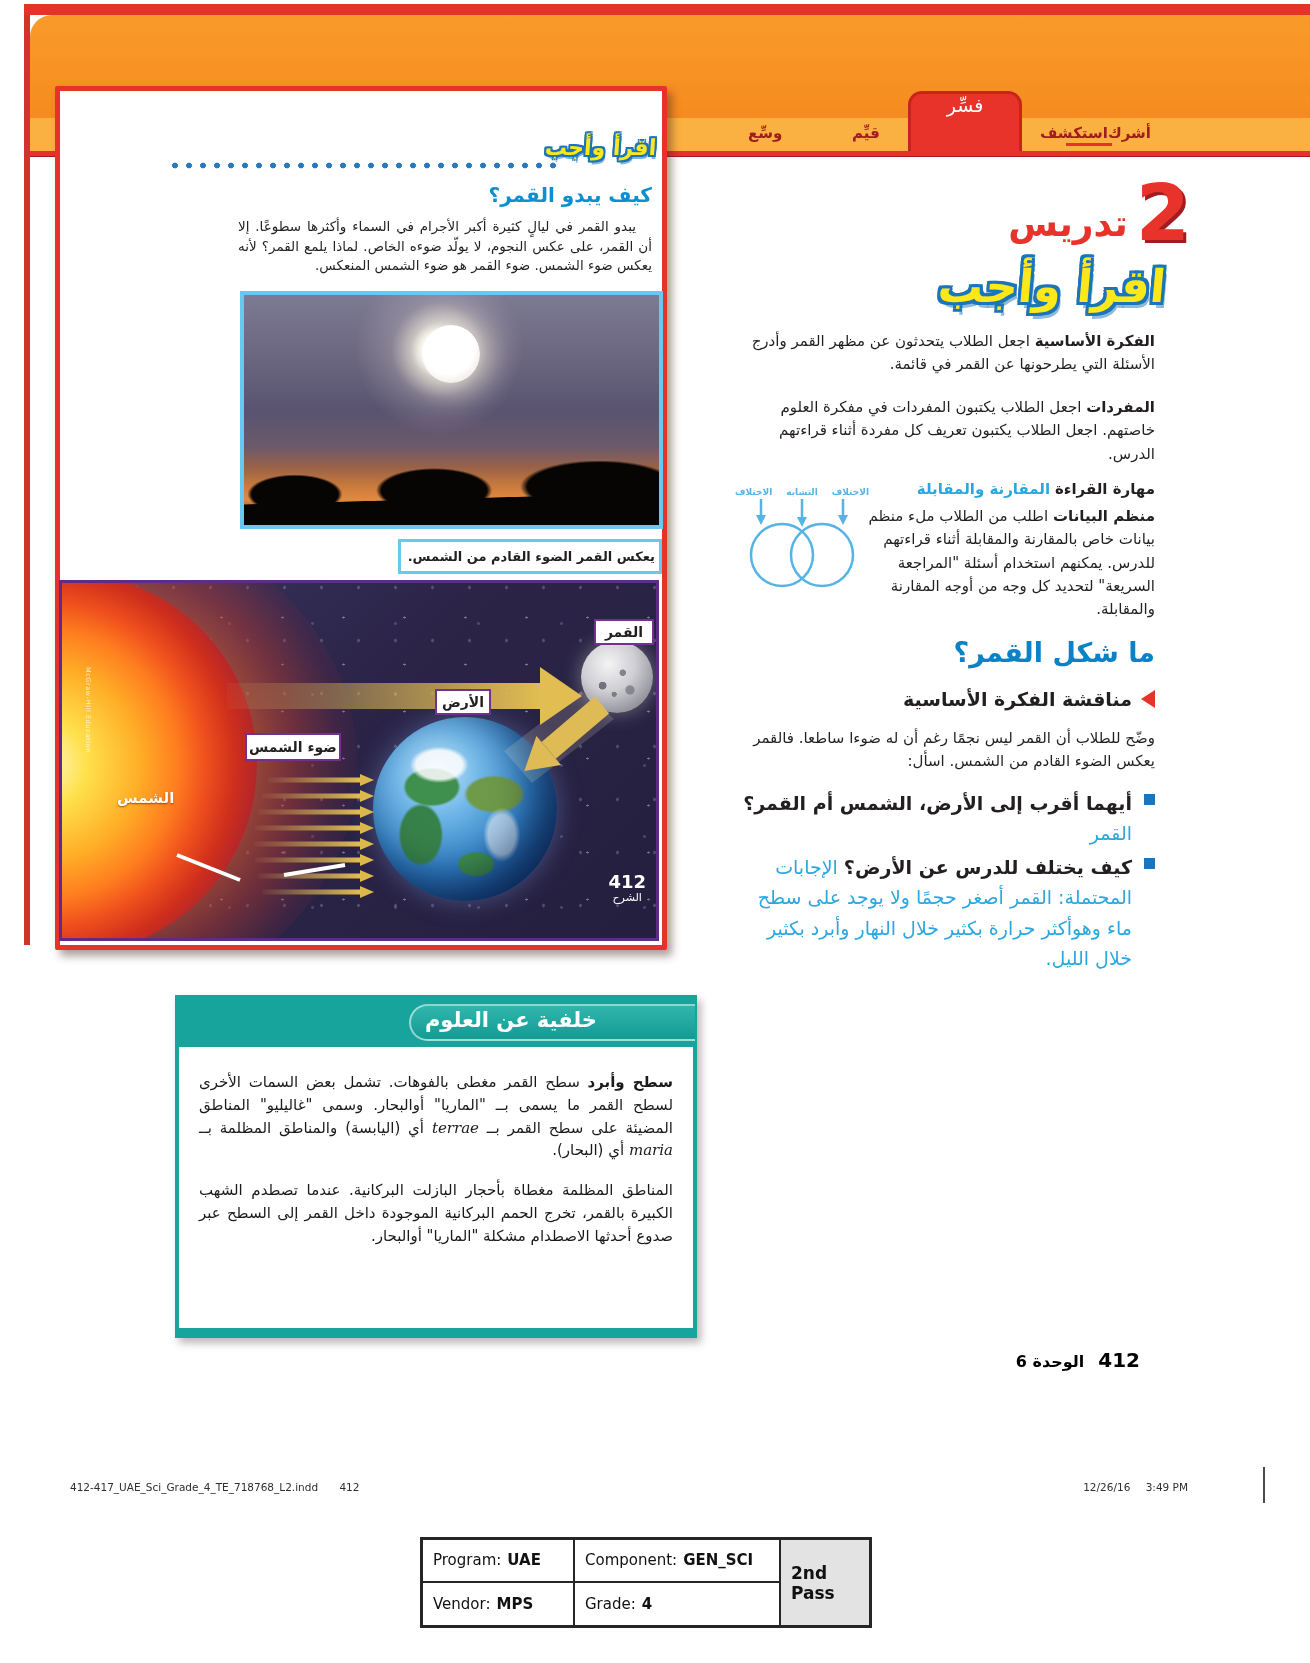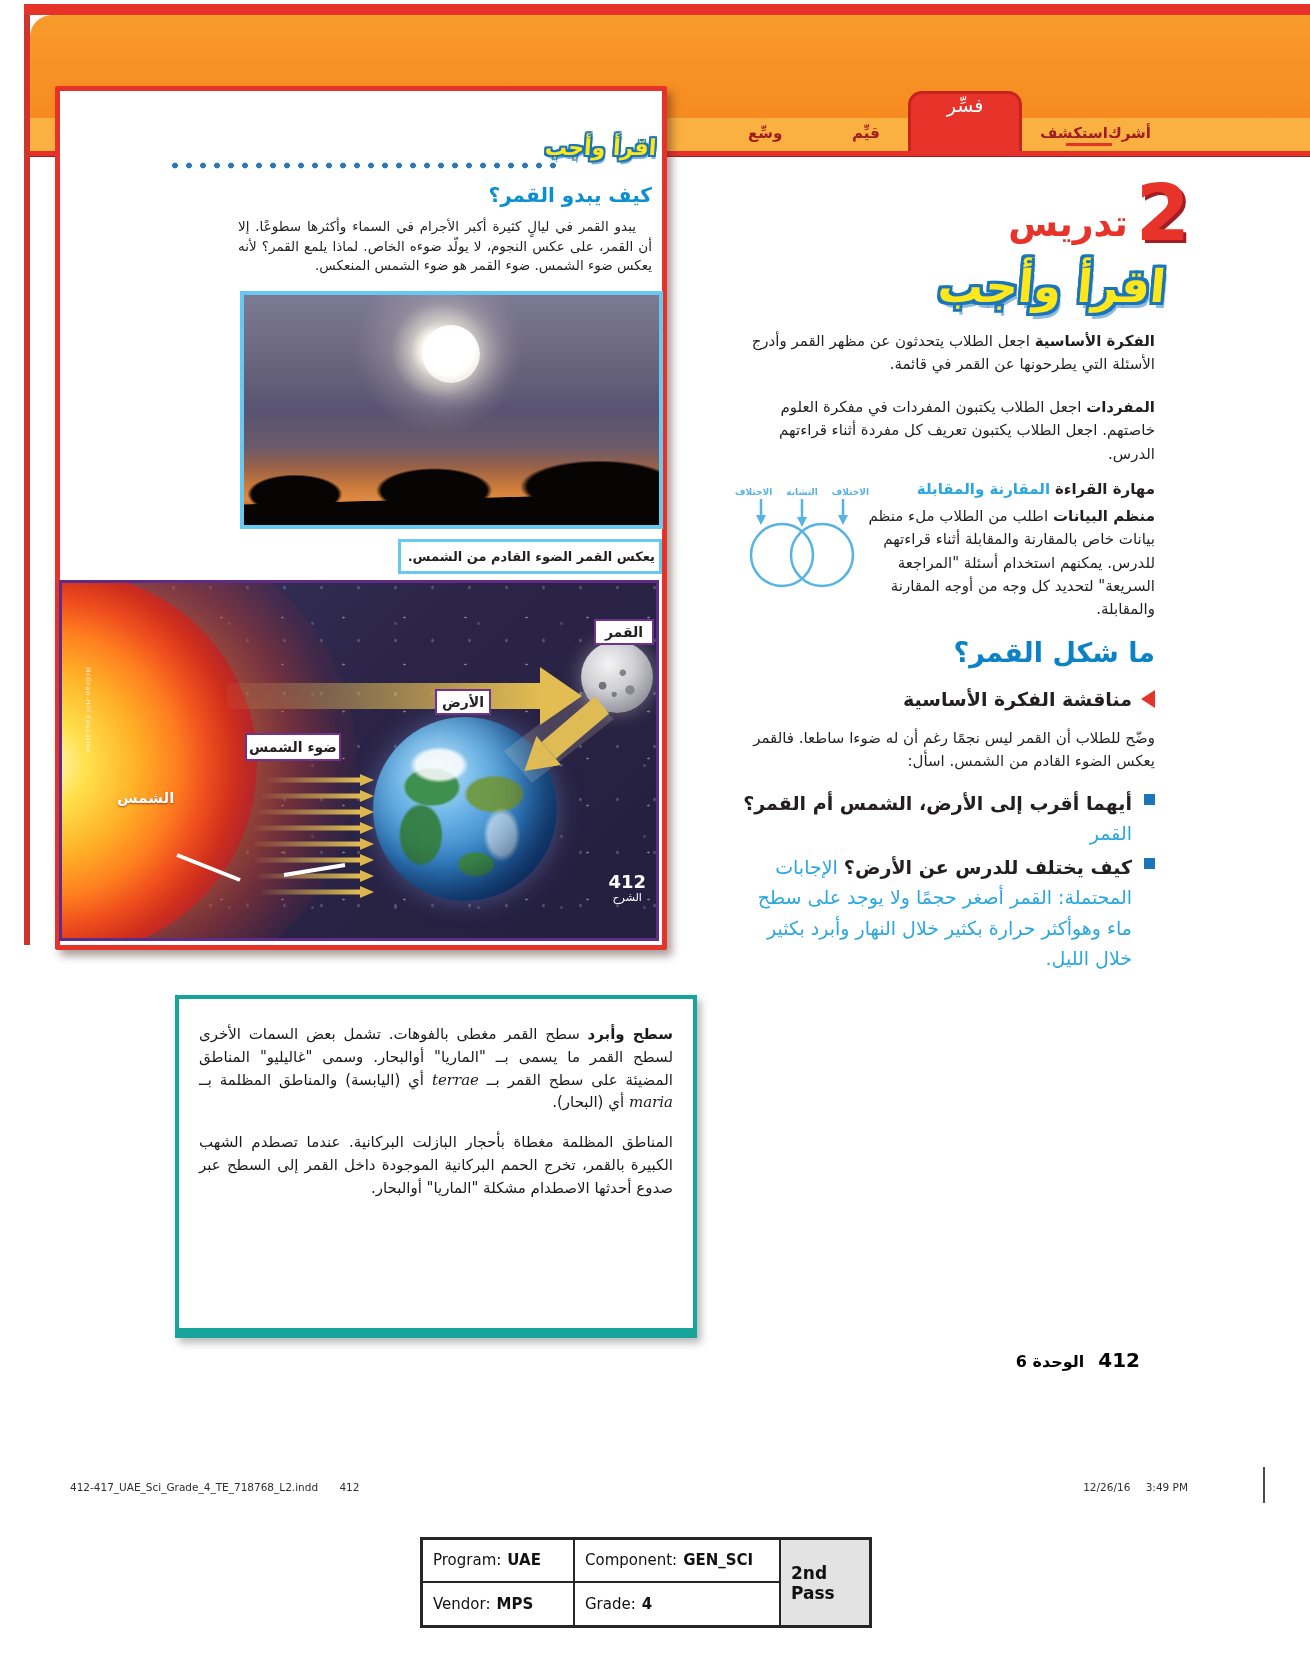--- a/index.html
+++ b/index.html
@@ -221,20 +221,24 @@
       <div class="dg-sun-label">الشمس</div>
       <div class="dg-pageref">
         <div class="num">412</div>
         <div class="cap">الشرح</div>
       </div>
       <div class="dg-credit">McGraw-Hill Education</div>
     </div>
   </div>
 
   <div class="science-box">
+    <div class="sci-header">
+      <div class="sci-pill"></div>
+      <div class="sci-title">خلفية عن العلوم</div>
+    </div>
     <div class="sci-body">
       <p><span class="lead">سطح وأبرد</span><span> سطح القمر مغطى بالفوهات. تشمل بعض السمات الأخرى لسطح القمر ما يسمى بــ "الماريا" أوالبحار. وسمى "غاليليو" المناطق المضيئة على سطح القمر بــ </span><span class="latin-term">terrae</span><span> أي (اليابسة) والمناطق المظلمة بــ </span><span class="latin-term">maria</span><span> أي (البحار).</span></p>
       <p>المناطق المظلمة مغطاة بأحجار البازلت البركانية. عندما تصطدم الشهب الكبيرة بالقمر، تخرج الحمم البركانية الموجودة داخل القمر إلى السطح عبر صدوع أحدثها الاصطدام مشكلة "الماريا" أوالبحار.</p>
     </div>
   </div>
 
   <div class="step">
     <span class="step-num">2</span>
     <span class="step-title">تدريس</span>
   </div>

